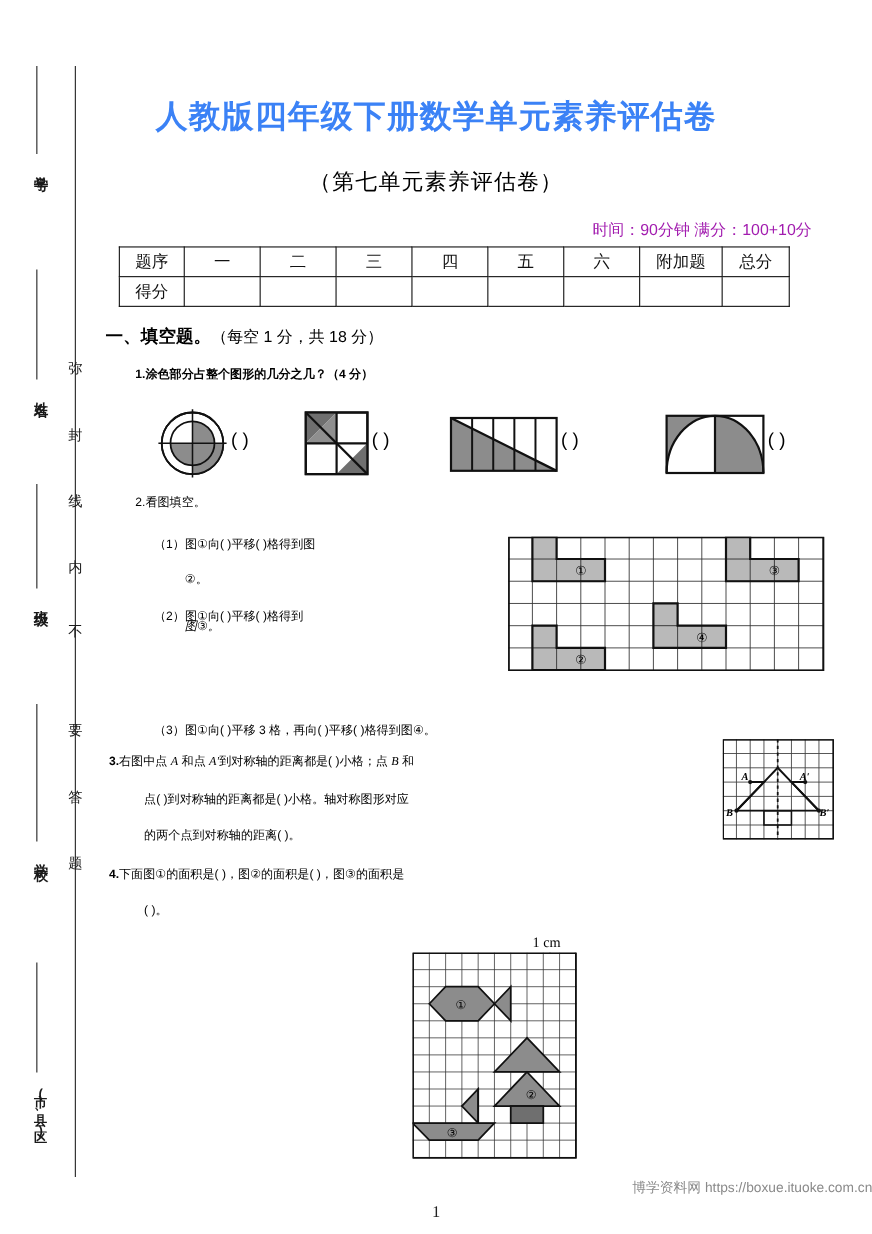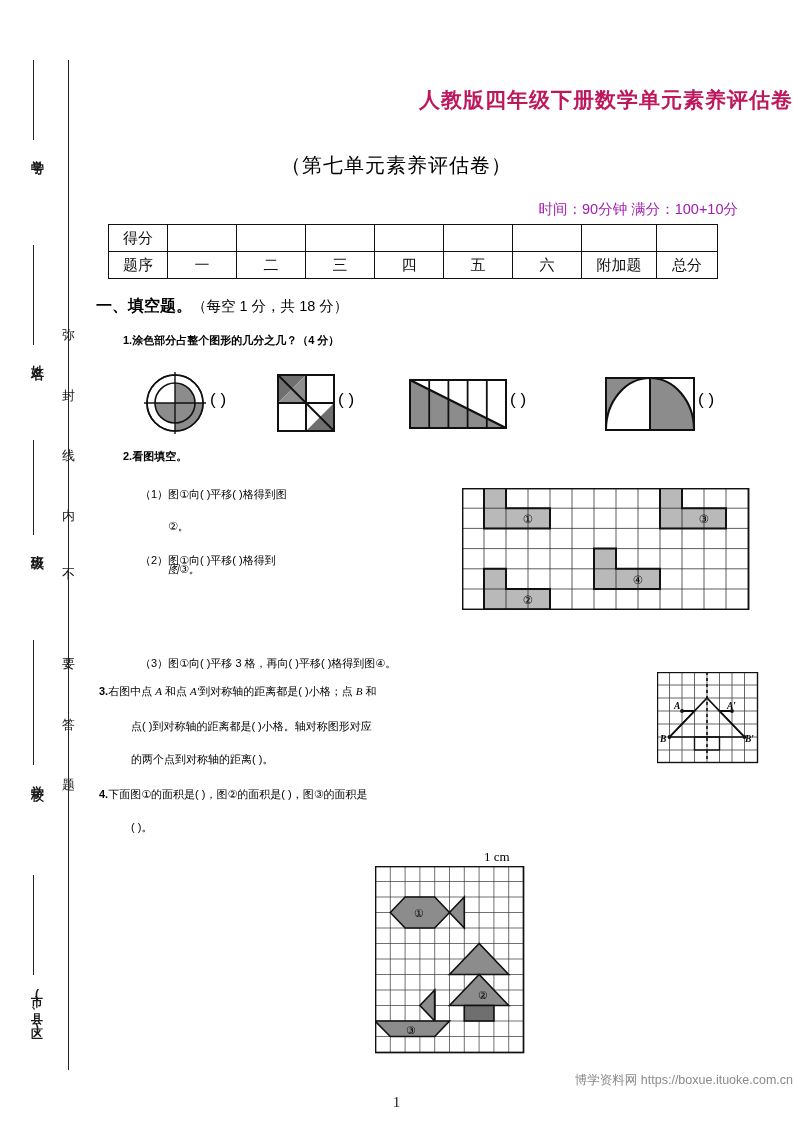--- a/index.html
+++ b/index.html
@@ -30,23 +30,23 @@
     color:#1a1a1a;
   }
   .f-label{font-size:13px;left:28px;}
   .rule-char{position:absolute;left:59px;font-size:13px;
     font-family:"Liberation Sans","DejaVu Sans",sans-serif;
     writing-mode:vertical-rl;text-orientation:upright;color:#1a1a1a;}
   .fill-line{position:absolute;left:33px;width:1px;background:#222;}
 
   
   .title{
-    position:absolute;left:0;right:0;top:86px;text-align:right;
-    font-family:"Liberation Sans","DejaVu Sans",sans-serif;
-    font-weight:bold;font-size:21px;letter-spacing:1px;color:#be185d;
+    position:absolute;left:0;right:0;top:86px;text-align:center;
+    font-family:"Liberation Sans","DejaVu Sans",sans-serif;
+    font-weight:bold;font-size:29px;letter-spacing:1px;color:#3b82f6;
   }
   .subtitle{
     position:absolute;left:0;right:0;top:152px;text-align:center;
     font-family:"Liberation Sans","DejaVu Sans",sans-serif;
     font-size:20px;letter-spacing:1px;color:#000;
   }
   .meta{
     position:absolute;right:55px;top:200px;
     font-family:"Liberation Sans","DejaVu Sans",sans-serif;
     font-size:14.5px;color:#a21caf;white-space:nowrap;
@@ -133,40 +133,40 @@
     <div class="rule-char" style="top:768px;">题</div>
   </div>
 
   <div class="title">人教版四年级下册数学单元素养评估卷</div>
   <div class="subtitle">（第七单元素养评估卷）</div>
   <div class="meta">时间：90分钟  满分：100+10分</div>
 
   <table class="score">
     <tbody>
         <tr>
-      <td class="c-head">得分</td>
-      <td></td>
-      <td></td>
-      <td></td>
-      <td></td>
-      <td></td>
-      <td></td>
-      <td></td>
-      <td></td>
-    </tr>
-    <tr>
       <td class="c-head">题序</td>
       <td class="c-num">一</td>
       <td class="c-num">二</td>
       <td class="c-num">三</td>
       <td class="c-num">四</td>
       <td class="c-num">五</td>
       <td class="c-num">六</td>
       <td class="c-extra">附加题</td>
       <td class="c-total">总分</td>
+    </tr>
+    <tr>
+      <td class="c-head">得分</td>
+      <td></td>
+      <td></td>
+      <td></td>
+      <td></td>
+      <td></td>
+      <td></td>
+      <td></td>
+      <td></td>
     </tr>
   </tbody>
     </table>
 
   <div class="qtext sec-head" style="left:96px;top:296px;">
     <span>一、填空题。</span><span class="paren">（每空 1 分，共 18 分）</span>
   </div>
 
   <div class="qtext" style="left:123px;top:333px;font-weight:bold;">
     <span>1.</span><span>涂色部分占整个图形的几分之几？（4 分）</span>
@@ -232,21 +232,21 @@
     <path d="M2,2 L46,2 A44,52 0 0 0 2,54 Z" fill="#8c8c8c"></path>
     <path d="M46,2 L90,2 L90,54 A44,52 0 0 0 46,2 Z" fill="#fff"></path>
     <path d="M46,2 A44,52 0 0 1 90,54 L46,54 Z" fill="#8c8c8c"></path>
     <path d="M2,54 A44,52 0 0 1 46,2" fill="none" stroke="#111" stroke-width="2"></path>
     <path d="M46,2 A44,52 0 0 1 90,54" fill="none" stroke="#111" stroke-width="2"></path>
     <rect x="2" y="2" width="88" height="52" fill="none" stroke="#111" stroke-width="2"></rect>
     <line x1="46" y1="2" x2="46" y2="54" stroke="#111" stroke-width="2"></line>
   </svg>
   <div class="qtext" style="left:698px;top:390px;font-size:17px;">(          )</div>
 
-  <div class="qtext" style="left:123px;top:449px;font-weight:bold;">
+  <div class="qtext" style="left:123px;top:449px;font-weight:normal;">
     <span>2.</span><span>看图填空。</span>
   </div>
 
   <div class="qtext" style="left:140px;top:487px;">（1）图①向(        )平移(        )格得到图</div>
   <div class="qtext" style="left:168px;top:519px;">②。</div>
   <div class="qtext" style="left:140px;top:553px;text-align:right;">（2）图①向(        )平移(        )格得到</div>
   <div class="qtext" style="left:168px;top:562px;font-style:italic;">图③。</div>
   <div class="qtext" style="left:140px;top:656px;">（3）图①向(        )平移 3 格，再向(        )平移(        )格得到图④。</div>
 
   <svg class="fig" style="left:462px;top:488px;" width="292" height="122" viewBox="0 0 292 122">

